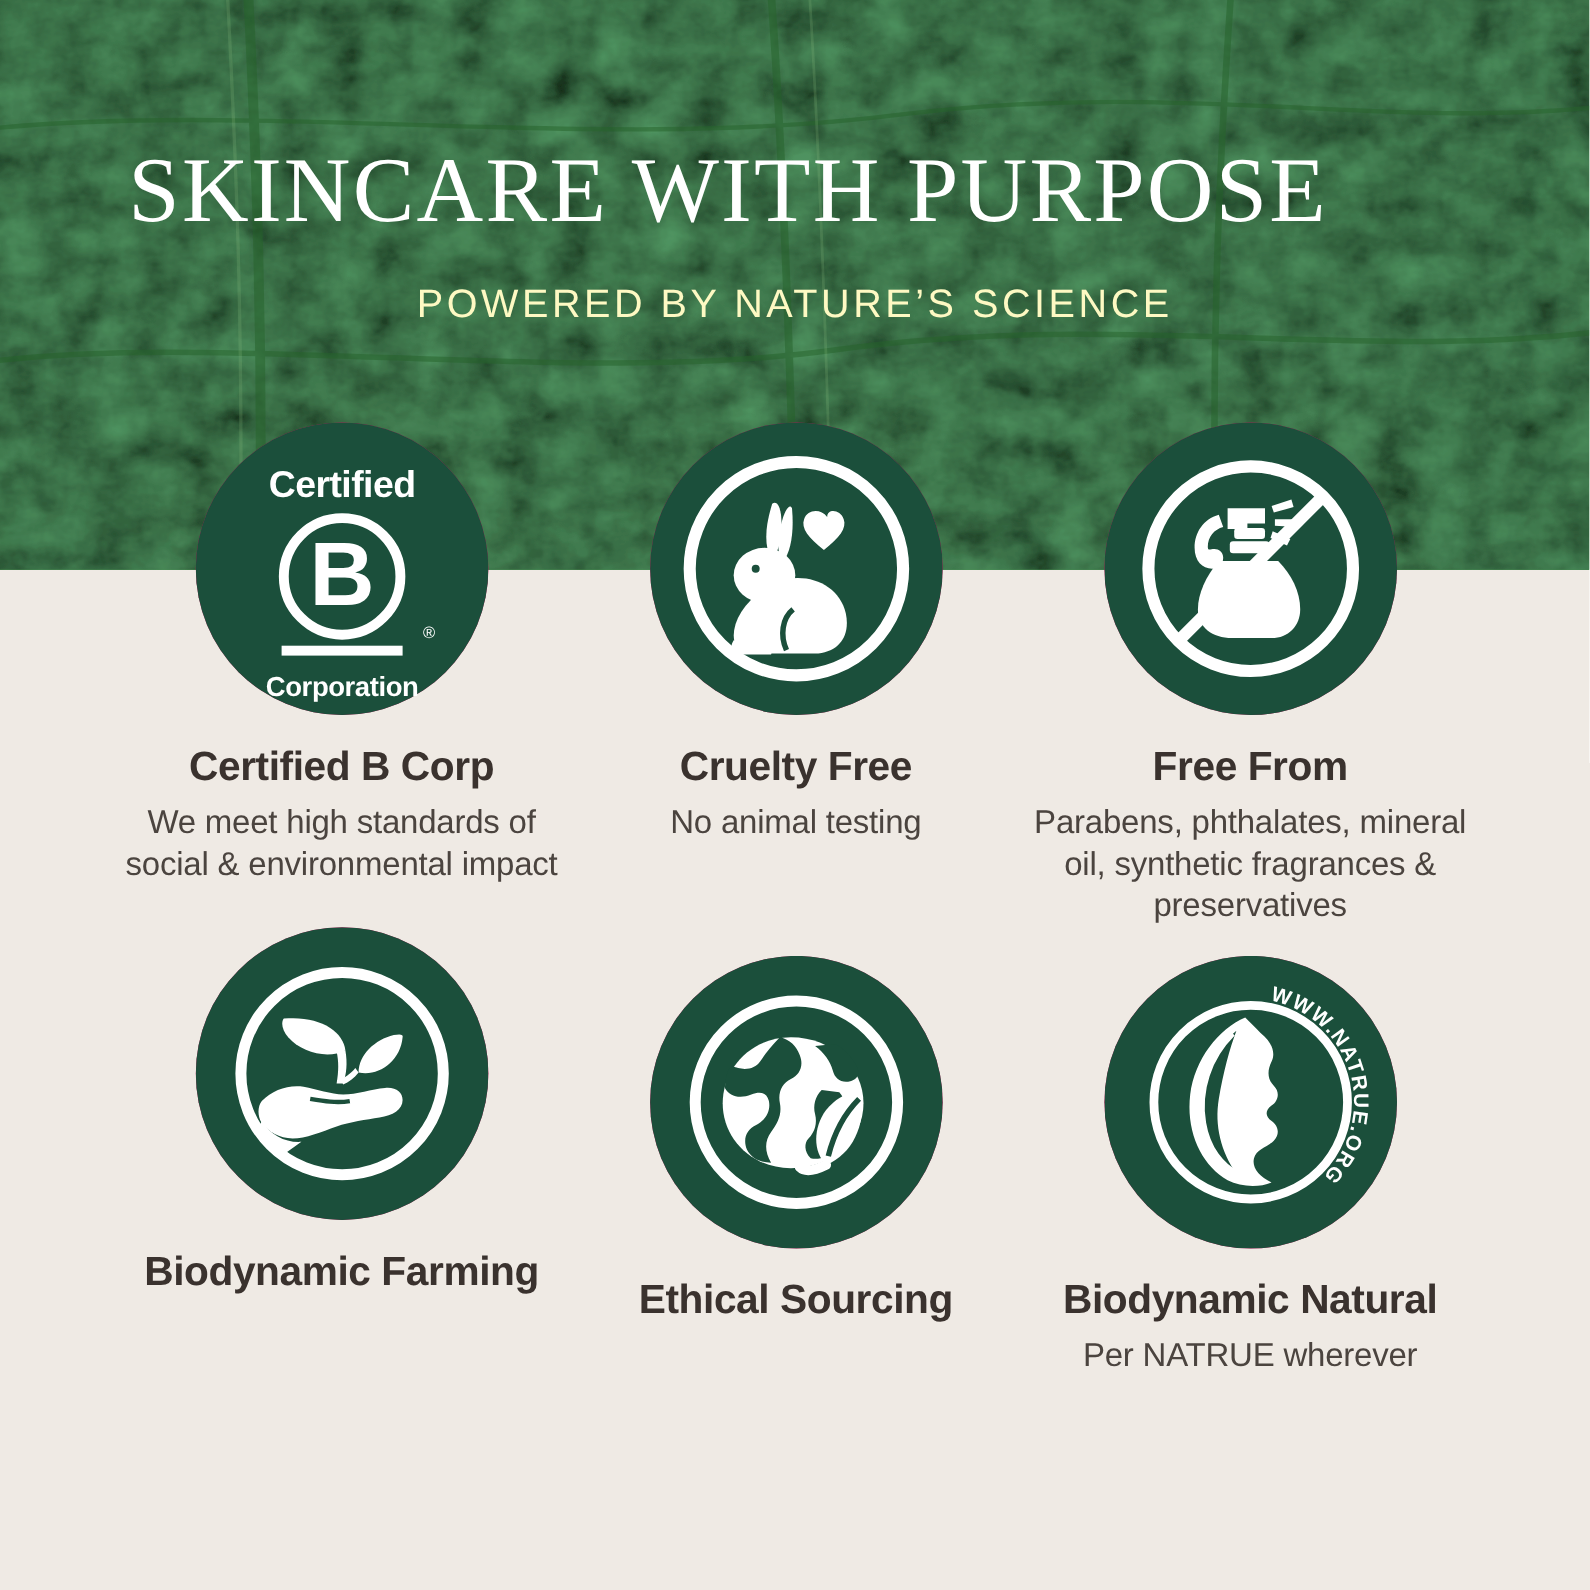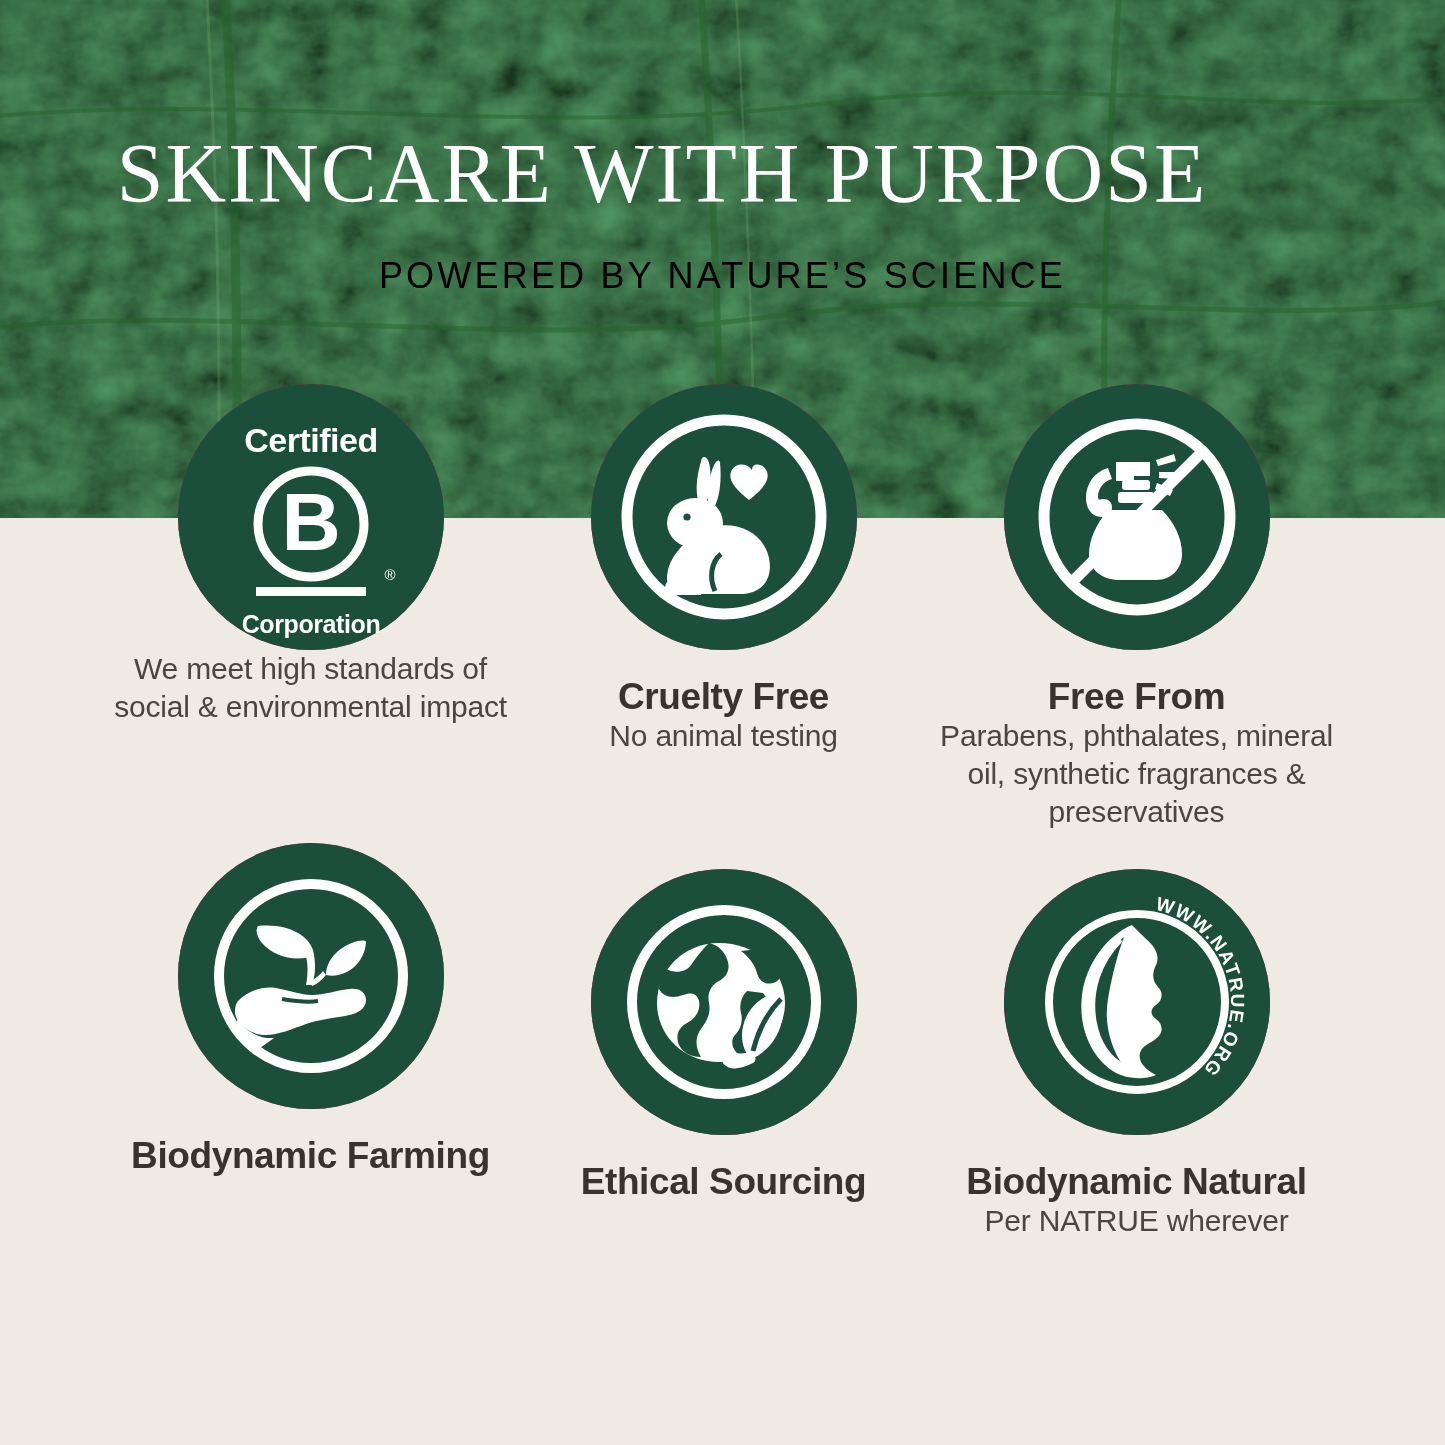--- a/index.html
+++ b/index.html
@@ -51,21 +51,21 @@
     letter-spacing: 2px;
     line-height: 1;
     white-space: nowrap;
   }
   #hero-subtitle {
     position: absolute;
     left: 0;
     top: 258px;
     width: 1445px;
     text-align: center;
-    color: #000000;
+    color: #fef9c3;
     font-family: "Liberation Sans", sans-serif;
     font-size: 36px;
     font-weight: 400;
     letter-spacing: 3.2px;
     line-height: 1;
     white-space: nowrap;
   }
 
   
   .badge-cell {
@@ -86,21 +86,21 @@
 
   .cell-title {
     margin-top: 28px;
     color: #3A322E;
     font-size: 37px;
     font-weight: bold;
     line-height: 1.05;
     letter-spacing: -0.4px;
   }
   .cell-desc {
-    margin-top: 0;
+    margin-top: 12px;
     color: #4B443F;
     font-size: 30px;
     font-weight: 400;
     line-height: 1.27;
     letter-spacing: -0.2px;
     padding: 0 6px;
   }
 
   
   #cell-bcorp    { left: 104px;  top: 384px; }
@@ -169,20 +169,21 @@
       <svg viewBox="0 0 266 266" aria-hidden="true">
         <circle cx="133" cy="133" r="133" fill="#1B4F3B"></circle>
         <text x="133" y="68" text-anchor="middle" fill="#ffffff" font-family="Liberation Sans, sans-serif" font-size="34" font-weight="bold" letter-spacing="-0.5">Certified</text>
         <circle cx="133" cy="140" r="53" fill="none" stroke="#ffffff" stroke-width="9"></circle>
         <text x="133" y="166" text-anchor="middle" fill="#ffffff" font-family="Liberation Sans, sans-serif" font-size="82" font-weight="bold">B</text>
         <text x="212" y="196" text-anchor="middle" fill="#ffffff" font-family="Liberation Sans, sans-serif" font-size="15">®</text>
         <rect x="78" y="203" width="110" height="9" fill="#ffffff"></rect>
         <text x="133" y="249" text-anchor="middle" fill="#ffffff" font-family="Liberation Sans, sans-serif" font-size="25" font-weight="bold" letter-spacing="-0.4">Corporation</text>
       </svg>
     </div>
+    <div class="cell-title">Certified B Corp</div>
     <div class="cell-desc">We meet high standards of social &amp; environmental impact</div>
   </div>
 
   <div class="badge-cell" id="cell-freefrom">
     <div class="badge-circle">
       <svg viewBox="0 0 266 266" aria-hidden="true">
         <circle cx="133" cy="133" r="133" fill="#1B4F3B"></circle>
         <g fill="#ffffff">
 
           <path d="M104,126 C92,140 85,156 85,170 C85,186 98,196 116,196

